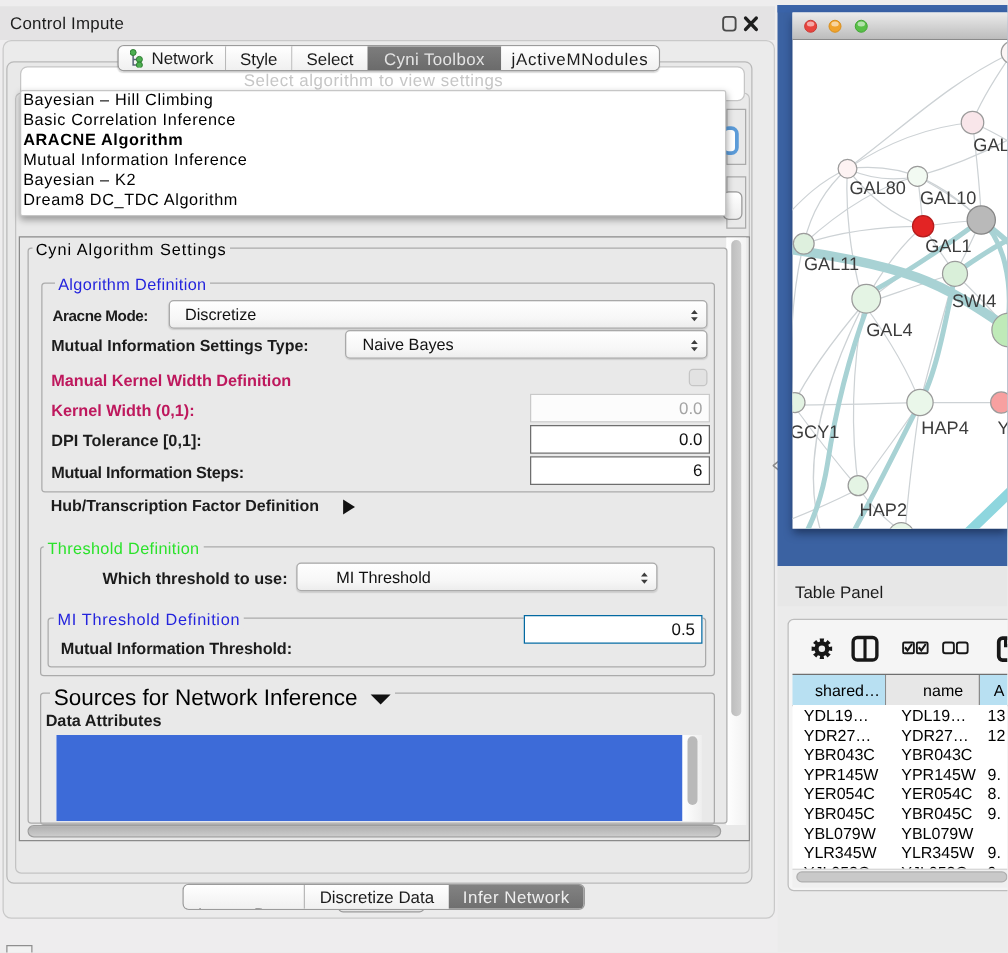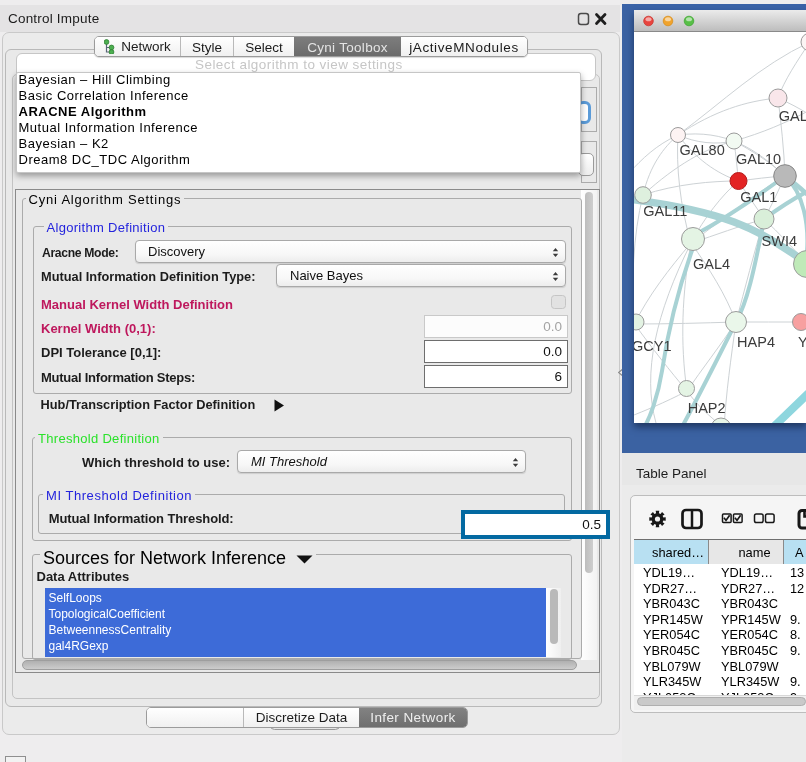--- a/index.html
+++ b/index.html
@@ -79,28 +79,28 @@
 <div class="abs etch" style="left:21.5px;top:198px;width:558px;height:459px;">
   <span class="ptitle" style="left:3px;letter-spacing:0.8px;">Cyni Algorithm Settings</span>
 </div>
 
 <div class="abs etch" style="left:32.5px;top:226px;width:537px;height:166px;">
   <span class="ptitle" style="left:10px;color:#2424dd;letter-spacing:0.3px;">Algorithm Definition</span>
 </div>
 
 <div class="abs lbl b" style="left:42px;top:245.5px;font-size:12.2px;letter-spacing:-0.35px;">Aracne Mode:</div>
 <div class="combo" style="left:135px;top:240px;width:429px;">
-    <span class="ct">Discovery</span>
+    <span class="ct">Discretize</span>
   <svg class="carr" viewBox="0 0 9 14">
       <path d="M4.5 3 L7.2 6.2 L1.8 6.2 Z" fill="#3c3c3c"></path>
       <path d="M4.5 12 L7.2 8.8 L1.8 8.8 Z" fill="#3c3c3c"></path>
     </svg>
 </div>
 
-<div class="abs lbl b" style="left:41px;top:269px;font-size:12.8px;">Mutual Information Definition Type:</div>
+<div class="abs lbl b" style="left:41px;top:269px;font-size:12.8px;">Mutual Information Settings Type:</div>
 <div class="combo" style="left:276px;top:264px;width:288px;">
     <span class="ct" style="left:13px;">Naive Bayes</span>
   <svg class="carr" viewBox="0 0 9 14">
       <path d="M4.5 3 L7.2 6.2 L1.8 6.2 Z" fill="#3c3c3c"></path>
       <path d="M4.5 12 L7.2 8.8 L1.8 8.8 Z" fill="#3c3c3c"></path>
     </svg>
 </div>
 
 <div class="abs glbl" style="left:41px;top:297px;">Manual Kernel Width Definition</div>
 <div class="abs" style="left:551px;top:295px;width:13px;height:12px;background:#e2e2e2;border:1px solid #c5c5c5;border-radius:3.5px;"></div>
@@ -123,45 +123,44 @@
 <div class="abs lbl b" style="left:40.5px;top:397px;font-size:12.8px;">Hub/Transcription Factor Definition</div>
 <svg class="abs" style="left:273px;top:399px;" width="12" height="13" viewBox="0 0 12 13">
     <path d="M1.5 0.5 L11 6.5 L1.5 12.5 Z" fill="#111"></path>
   </svg>
 
 <div class="abs etch" style="left:32px;top:437px;width:538px;height:102px;">
   <span class="ptitle" style="left:2px;color:#2be22b;letter-spacing:0.3px;">Threshold Definition</span>
 </div>
 <div class="abs lbl b" style="left:82px;top:455px;">Which threshold to use:</div>
 <div class="combo" style="left:237px;top:450px;width:287px;">
-    <span class="ct" style="left:13px;font-style:italic;">MI Threshold</span>
+    <span class="ct" style="left:31px;">MI Threshold</span>
   <svg class="carr" viewBox="0 0 9 14">
       <path d="M4.5 3 L7.2 6.2 L1.8 6.2 Z" fill="#3c3c3c"></path>
       <path d="M4.5 12 L7.2 8.8 L1.8 8.8 Z" fill="#3c3c3c"></path>
     </svg>
 </div>
 
 <div class="abs etch" style="left:38px;top:494px;width:525px;height:38px;">
   <span class="ptitle" style="left:4px;color:#2424dd;letter-spacing:0.55px;">MI Threshold Definition</span>
 </div>
 <div class="abs lbl b" style="left:48.7px;top:511px;letter-spacing:-0.1px;">Mutual Information Threshold:</div>
-<div class="field" style="left:419px;top:510px;width:141px;border:4px solid #0369a1;margin-left:42px;">
+<div class="field" style="left:419px;top:492px;width:141px;border:1px solid #0369a1;">
     <span>0.5</span>
   </div>
 
 <div class="abs etch" style="left:32px;top:554px;width:538px;height:104px;">
   <span class="ptitle" style="left:7px;font-size:18px;">Sources for Network Inference&nbsp;&nbsp;<svg width="17" height="10" viewBox="0 0 17 10" style="vertical-align:0px;">
         <path d="M0.5 1.5 L16.5 1.5 L8.5 9.5 Z" fill="#111"></path>
       </svg></span>
 </div>
 <div class="abs lbl b" style="left:36.5px;top:569px;">Data Attributes</div>
 
 <div class="abs" style="left:45px;top:588px;width:516px;height:69px;background:#fff;overflow:hidden;">
   <div style="position:absolute;left:0;top:0;width:501px;height:69px;background:#3d6bd8;"></div>
-  <div style="position:absolute;left:3.5px;top:1.5px;font-size:12px;line-height:16.1px;color:#fff;">SelfLoops<br>TopologicalCoefficient<br>BetweennessCentrality<br>gal4RGexp</div>
   <div style="position:absolute;right:0;top:0;width:15px;height:69px;background:linear-gradient(90deg,#fff,#efefef);"></div>
   <div style="position:absolute;right:3px;top:1px;width:8px;height:55px;border-radius:4.5px;background:#b9b9b9;"></div>
 </div>
 
 <div class="abs" style="left:22px;top:660px;width:555px;height:9.5px;border-radius:5px;background:linear-gradient(#b0b0b0,#cccccc);border:1px solid #9e9e9e;box-sizing:border-box;"></div>
 
 <div class="abs" style="left:270px;top:709px;width:68px;height:19px;background:linear-gradient(#ffffff,#e4e4e4);border:1px solid #9a9a9a;border-radius:4.5px;text-align:center;">
   <span class="lbl" style="font-size:13.5px;position:relative;top:1px;">Apply</span>
 </div>
 

